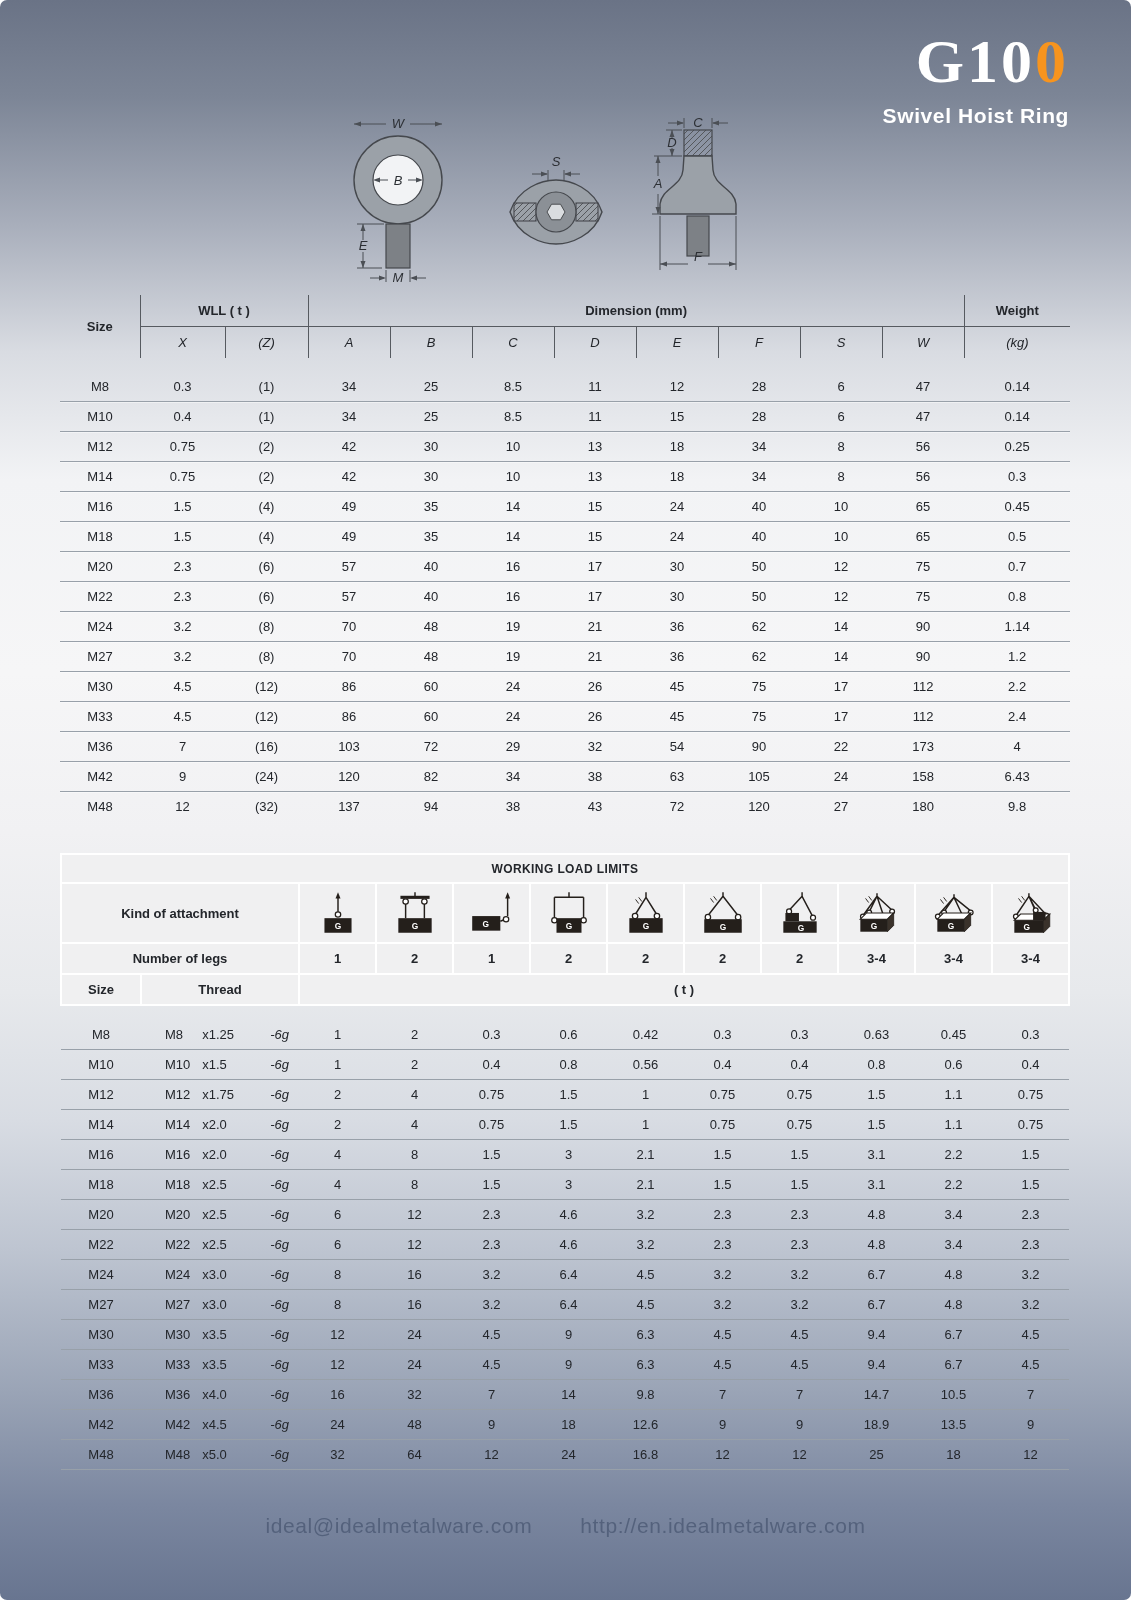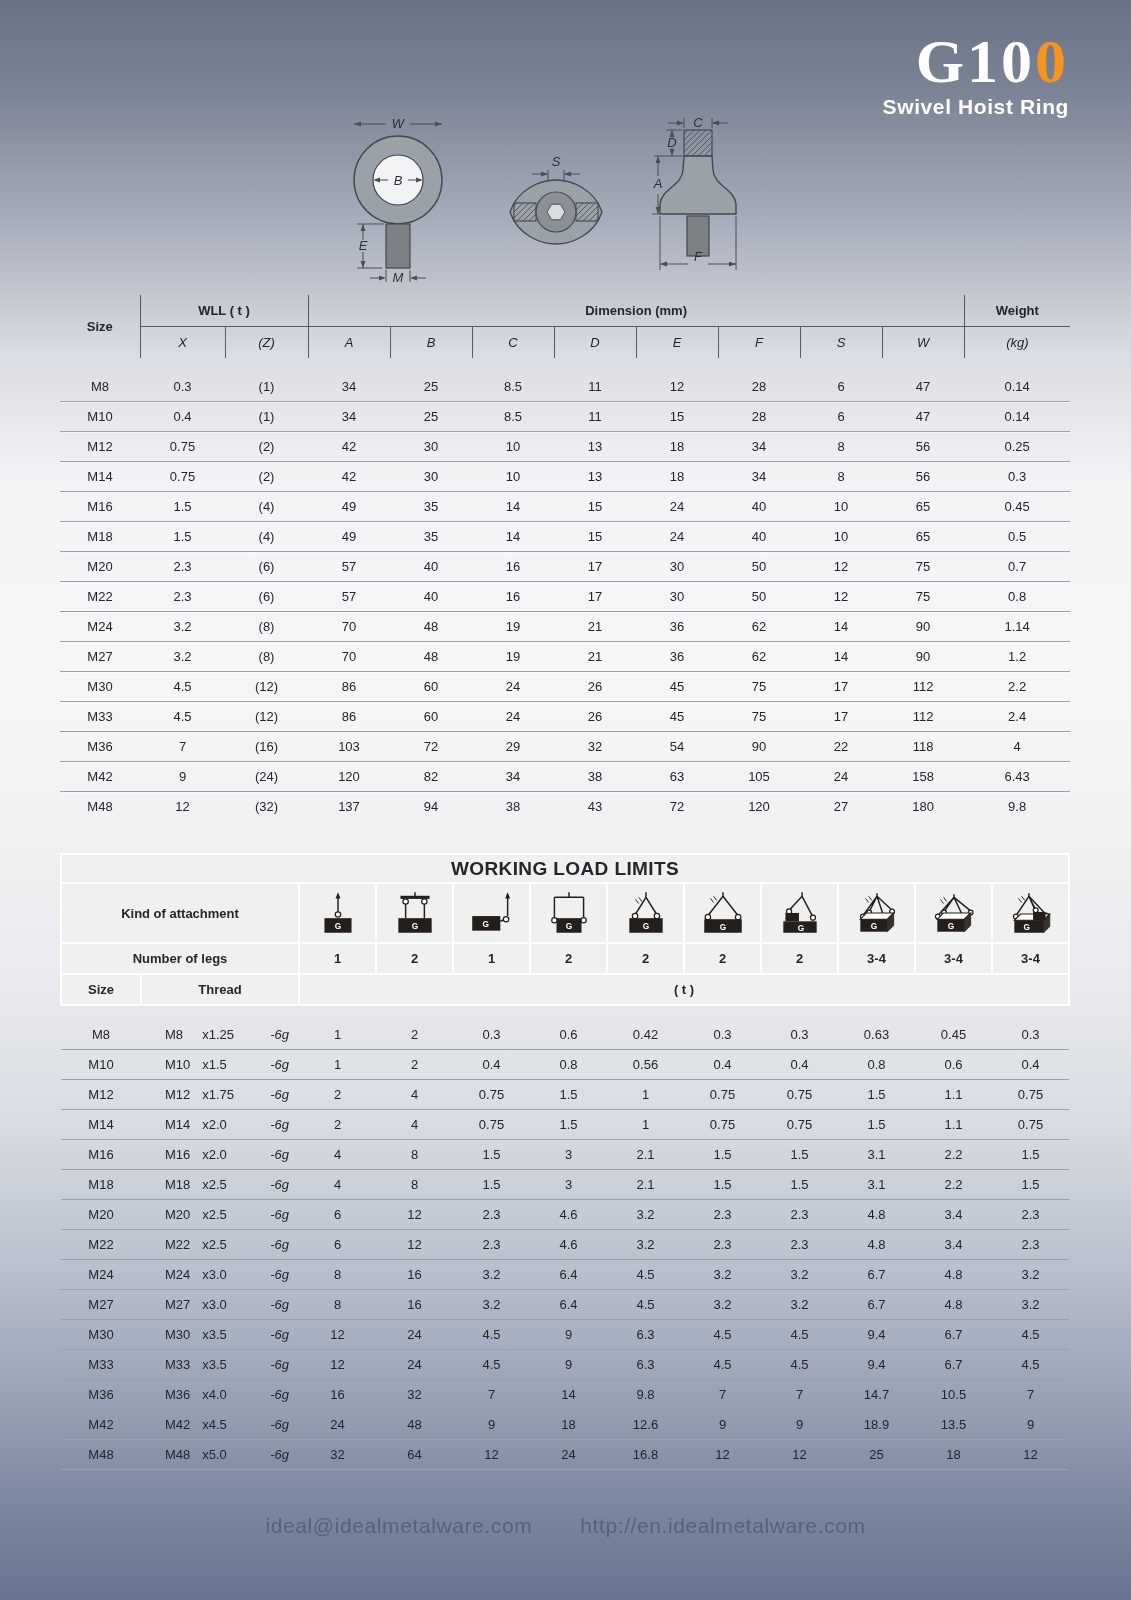--- a/index.html
+++ b/index.html
@@ -1,23 +1,23 @@
 <!DOCTYPE html>
 <html><head>
 <meta charset="utf-8">
 <style>
   html,body{margin:0;padding:0;}
   body{width:1131px;height:1600px;overflow:hidden;font-family:"Liberation Sans",sans-serif;}
   .page{position:relative;width:1131px;height:1600px;
-    background:linear-gradient(180deg,#6a7386 0%,#7c8596 6%,#a8aebb 14%,#d9dce2 22%,#f2f3f5 30%,#f6f6f7 42%,#f1f1f3 52%,#e7e9ec 62%,#d8dce3 70%,#bec5d1 78%,#9aa4b6 87%,#7b87a0 94%,#687590 100%);}
+    background:linear-gradient(180deg,#6a7386 0%,#7c8596 6%,#a8aebb 14%,#d9dce2 22%,#f2f3f5 30%,#f6f6f7 42%,#f1f1f3 52%,#e7e9ec 62%,#d8dce3 70%,#bec5d1 78%,#9aa4b6 87%,#7b87a0 94%,#687590 100%);border-radius:7px;}
   
   .logo{position:absolute;top:30px;right:62px;text-align:right;}
   .logo-main{font-family:"Liberation Serif",serif;font-weight:bold;font-size:62px;line-height:1;color:#fff;letter-spacing:3px;}
   .logo-accent{color:#F7941E;}
-  .logo-sub{font-size:21px;font-weight:bold;color:#fff;margin-top:3px;letter-spacing:.6px;}
+  .logo-sub{font-size:21px;font-weight:bold;color:#fff;margin-top:12px;letter-spacing:.6px;}
   
   .diagrams{position:absolute;left:346px;top:112px;width:450px;height:184px;}
   .diagrams svg{position:absolute;overflow:visible;}
   .d-front{left:0;top:0;}
   .d-top{left:158px;top:38px;}
   .d-side{left:304px;top:2px;}
   .part{fill:#9ba1a8;stroke:#45484d;stroke-width:1.4;}
   .stem{fill:#7d8186;stroke:#45484d;stroke-width:1.2;}
   .hole{fill:#f2f3f5;stroke:#45484d;stroke-width:1.2;}
   .boss{fill:#8b9096;stroke:#45484d;stroke-width:1.2;}
@@ -35,21 +35,21 @@
   .c-wll,.c-dim{border-right:1px solid #565a60;}
   .subh{font-style:italic;font-size:13.5px;}
   .subh.bl{border-left:1px solid #565a60;}
   .spacer-row td,.spacer-row2 td{height:14px;border:none !important;}
   #dim-tbody tr:not(.spacer-row) td{height:29px;border-bottom:1px solid #98a0a9;box-shadow:0 1px 0 rgba(255,255,255,.45);}
   #dim-tbody tr:last-child td{border-bottom:none;box-shadow:none;}
   
   .t2{position:absolute;left:60px;top:853px;width:1010px;}
   .t2 td{text-align:center;color:#23262b;font-size:13px;padding:0;}
   .t2 thead td{background:#f0f0f1;border:2px solid #fff;}
-  .t2-banner td{background:#e2e2e3;border:none;border-bottom:2px solid #fff;font-weight:bold;font-size:19px;height:27px;letter-spacing:.4px;}
+  .t2-banner td{background:#e2e2e3;border:none;border-bottom:2px solid #fff;font-weight:bold;font-size:12px;height:27px;letter-spacing:.4px;}
   .t2-kind td{height:58px;}
   .t2-legs td,.t2-dirs td,.t2-sizehead td{height:29px;}
   .t2-label,.hval,.t2-sizehead td{font-weight:bold;}
   .iconcell svg{display:block;margin:2px auto 0;}
   #wll-tbody tr:not(.spacer-row2) td{height:29px;border-bottom:1px solid #98a0a9;}
   .threadcell{padding:0 10px 0 24px !important;}
   .threadcell span{display:inline-block;}
   .threadcell span:nth-child(1){width:30%;text-align:left;}
   .threadcell span:nth-child(2){width:42%;text-align:left;}
   .threadcell span:nth-child(3){width:28%;text-align:right;font-style:italic;}
@@ -347,21 +347,21 @@
           <td>M36</td>
           <td>7</td>
           <td>(16)</td>
           <td>103</td>
           <td>72</td>
           <td>29</td>
           <td>32</td>
           <td>54</td>
           <td>90</td>
           <td>22</td>
-          <td>118</td>
+          <td>173</td>
           <td>4</td>
         </tr>
         <tr>
           <td>M42</td>
           <td>9</td>
           <td>(24)</td>
           <td>120</td>
           <td>82</td>
           <td>34</td>
           <td>38</td>

